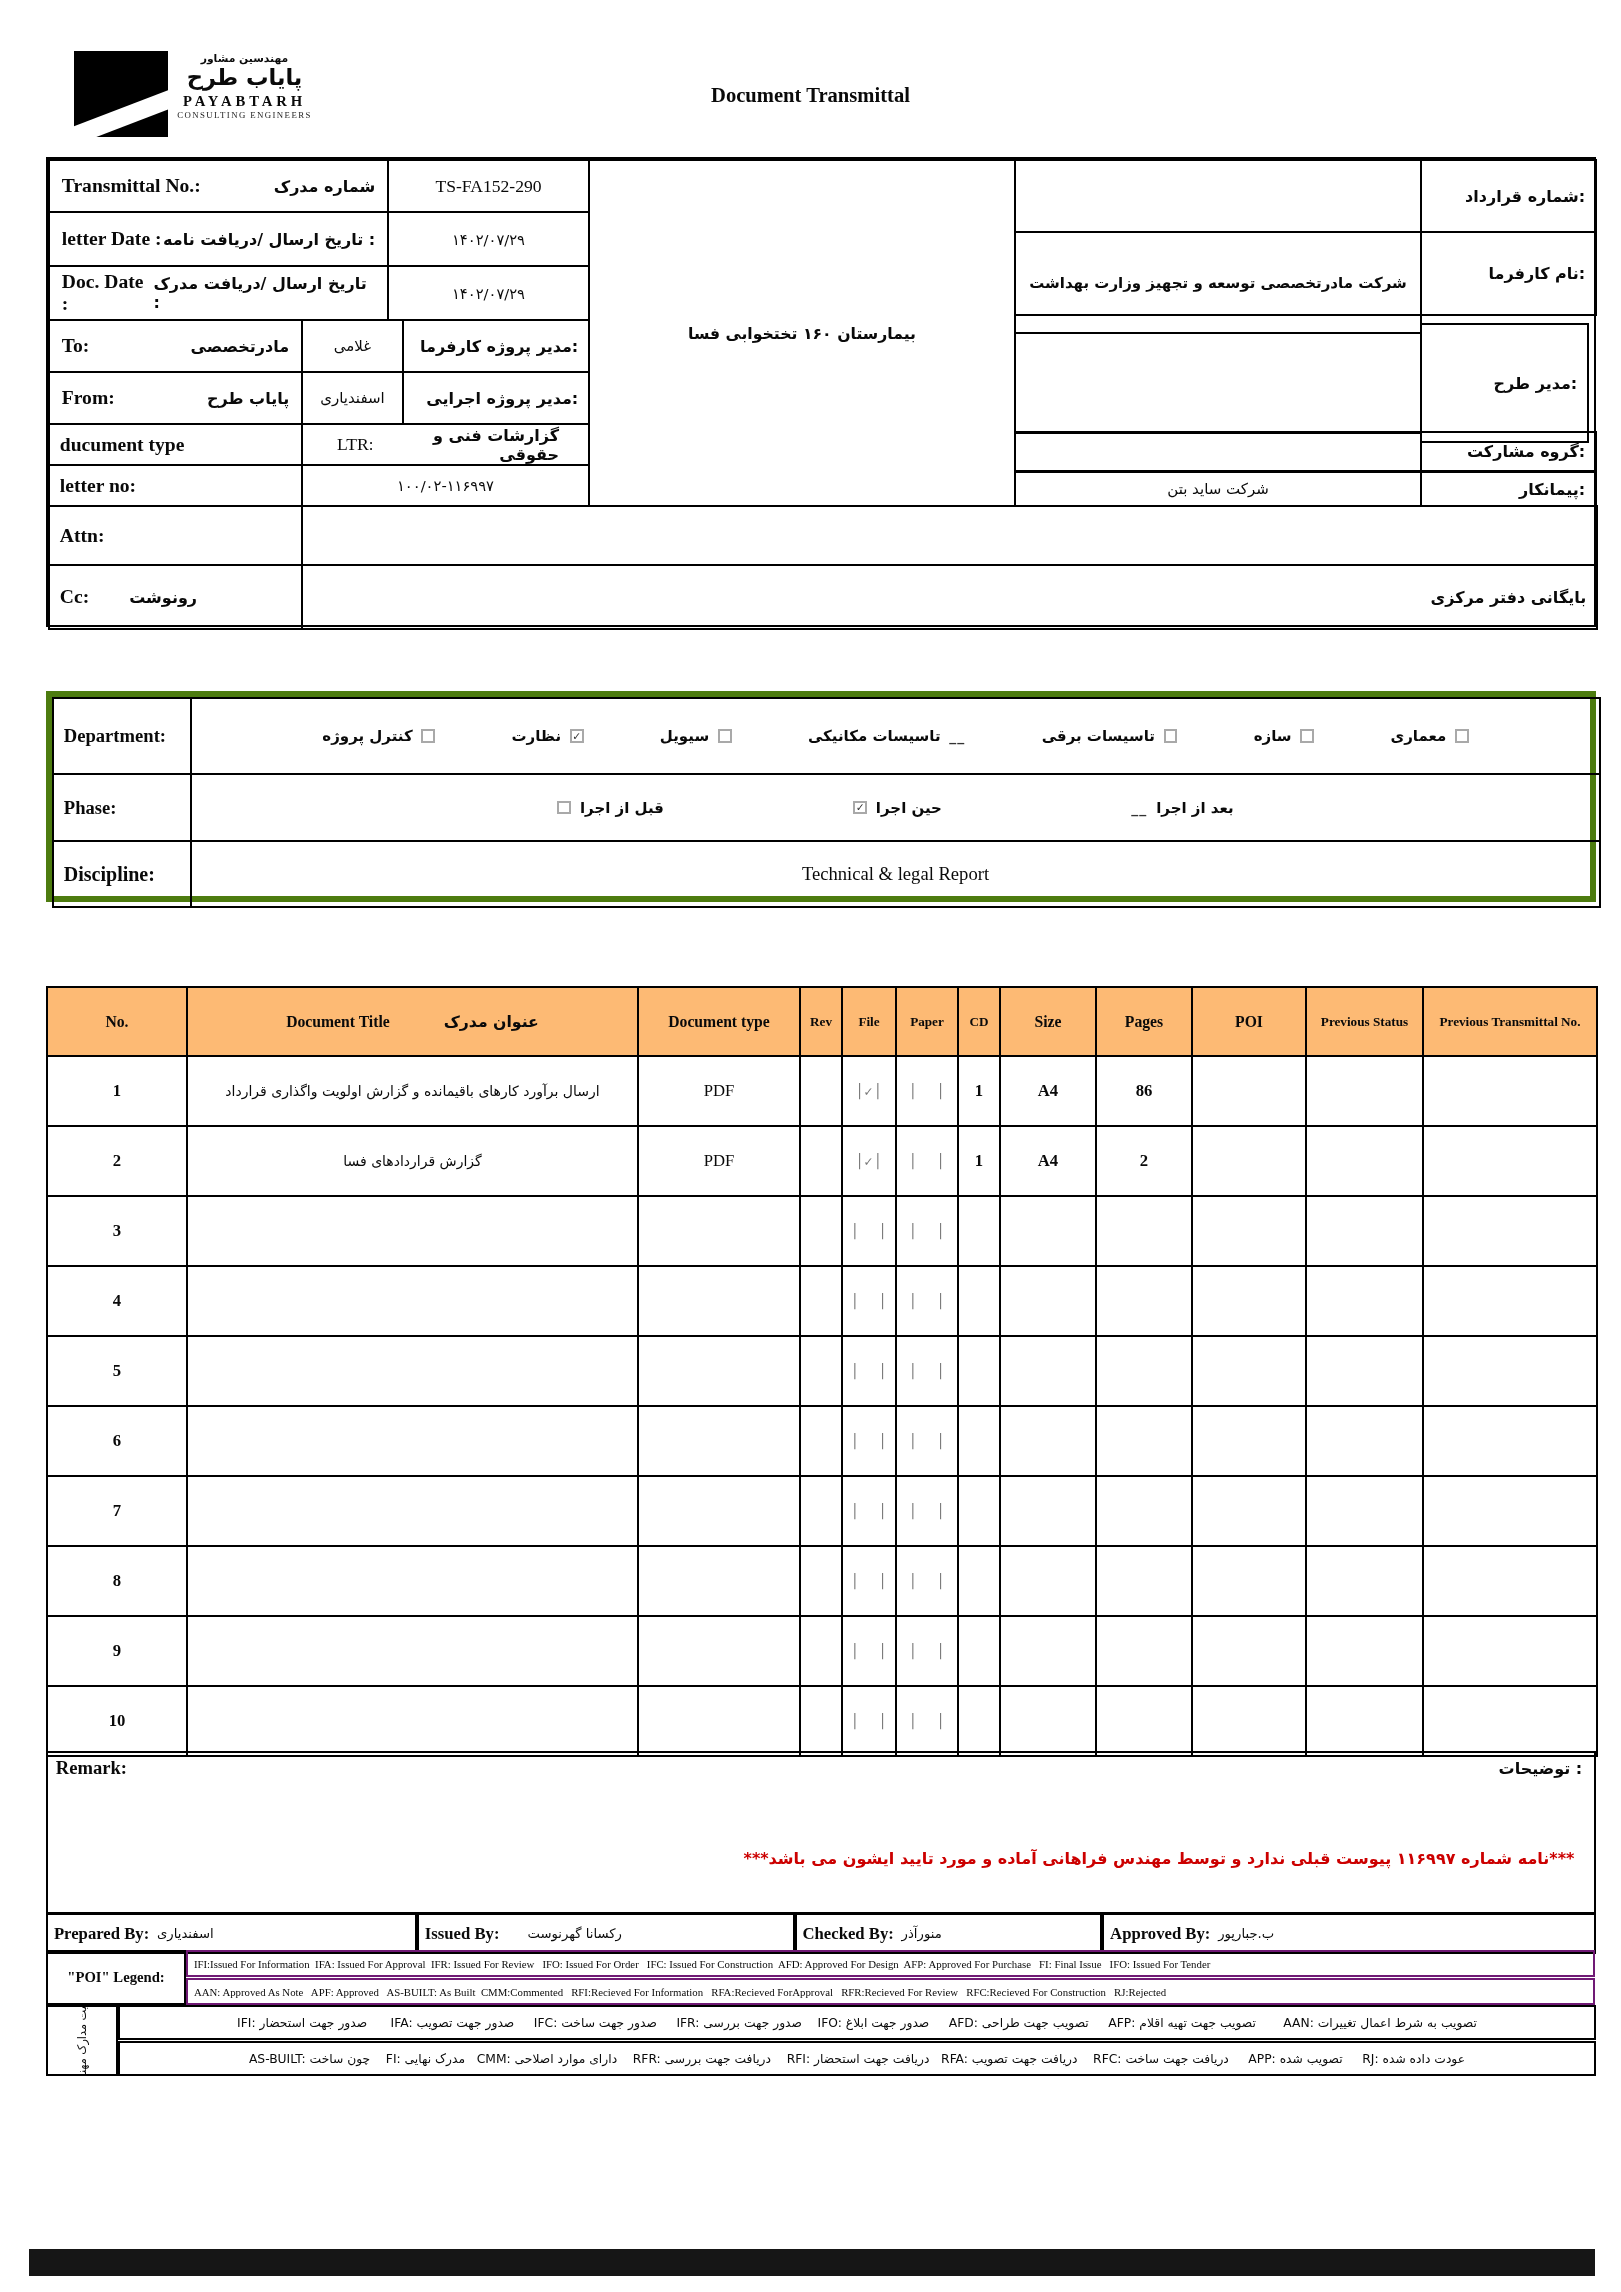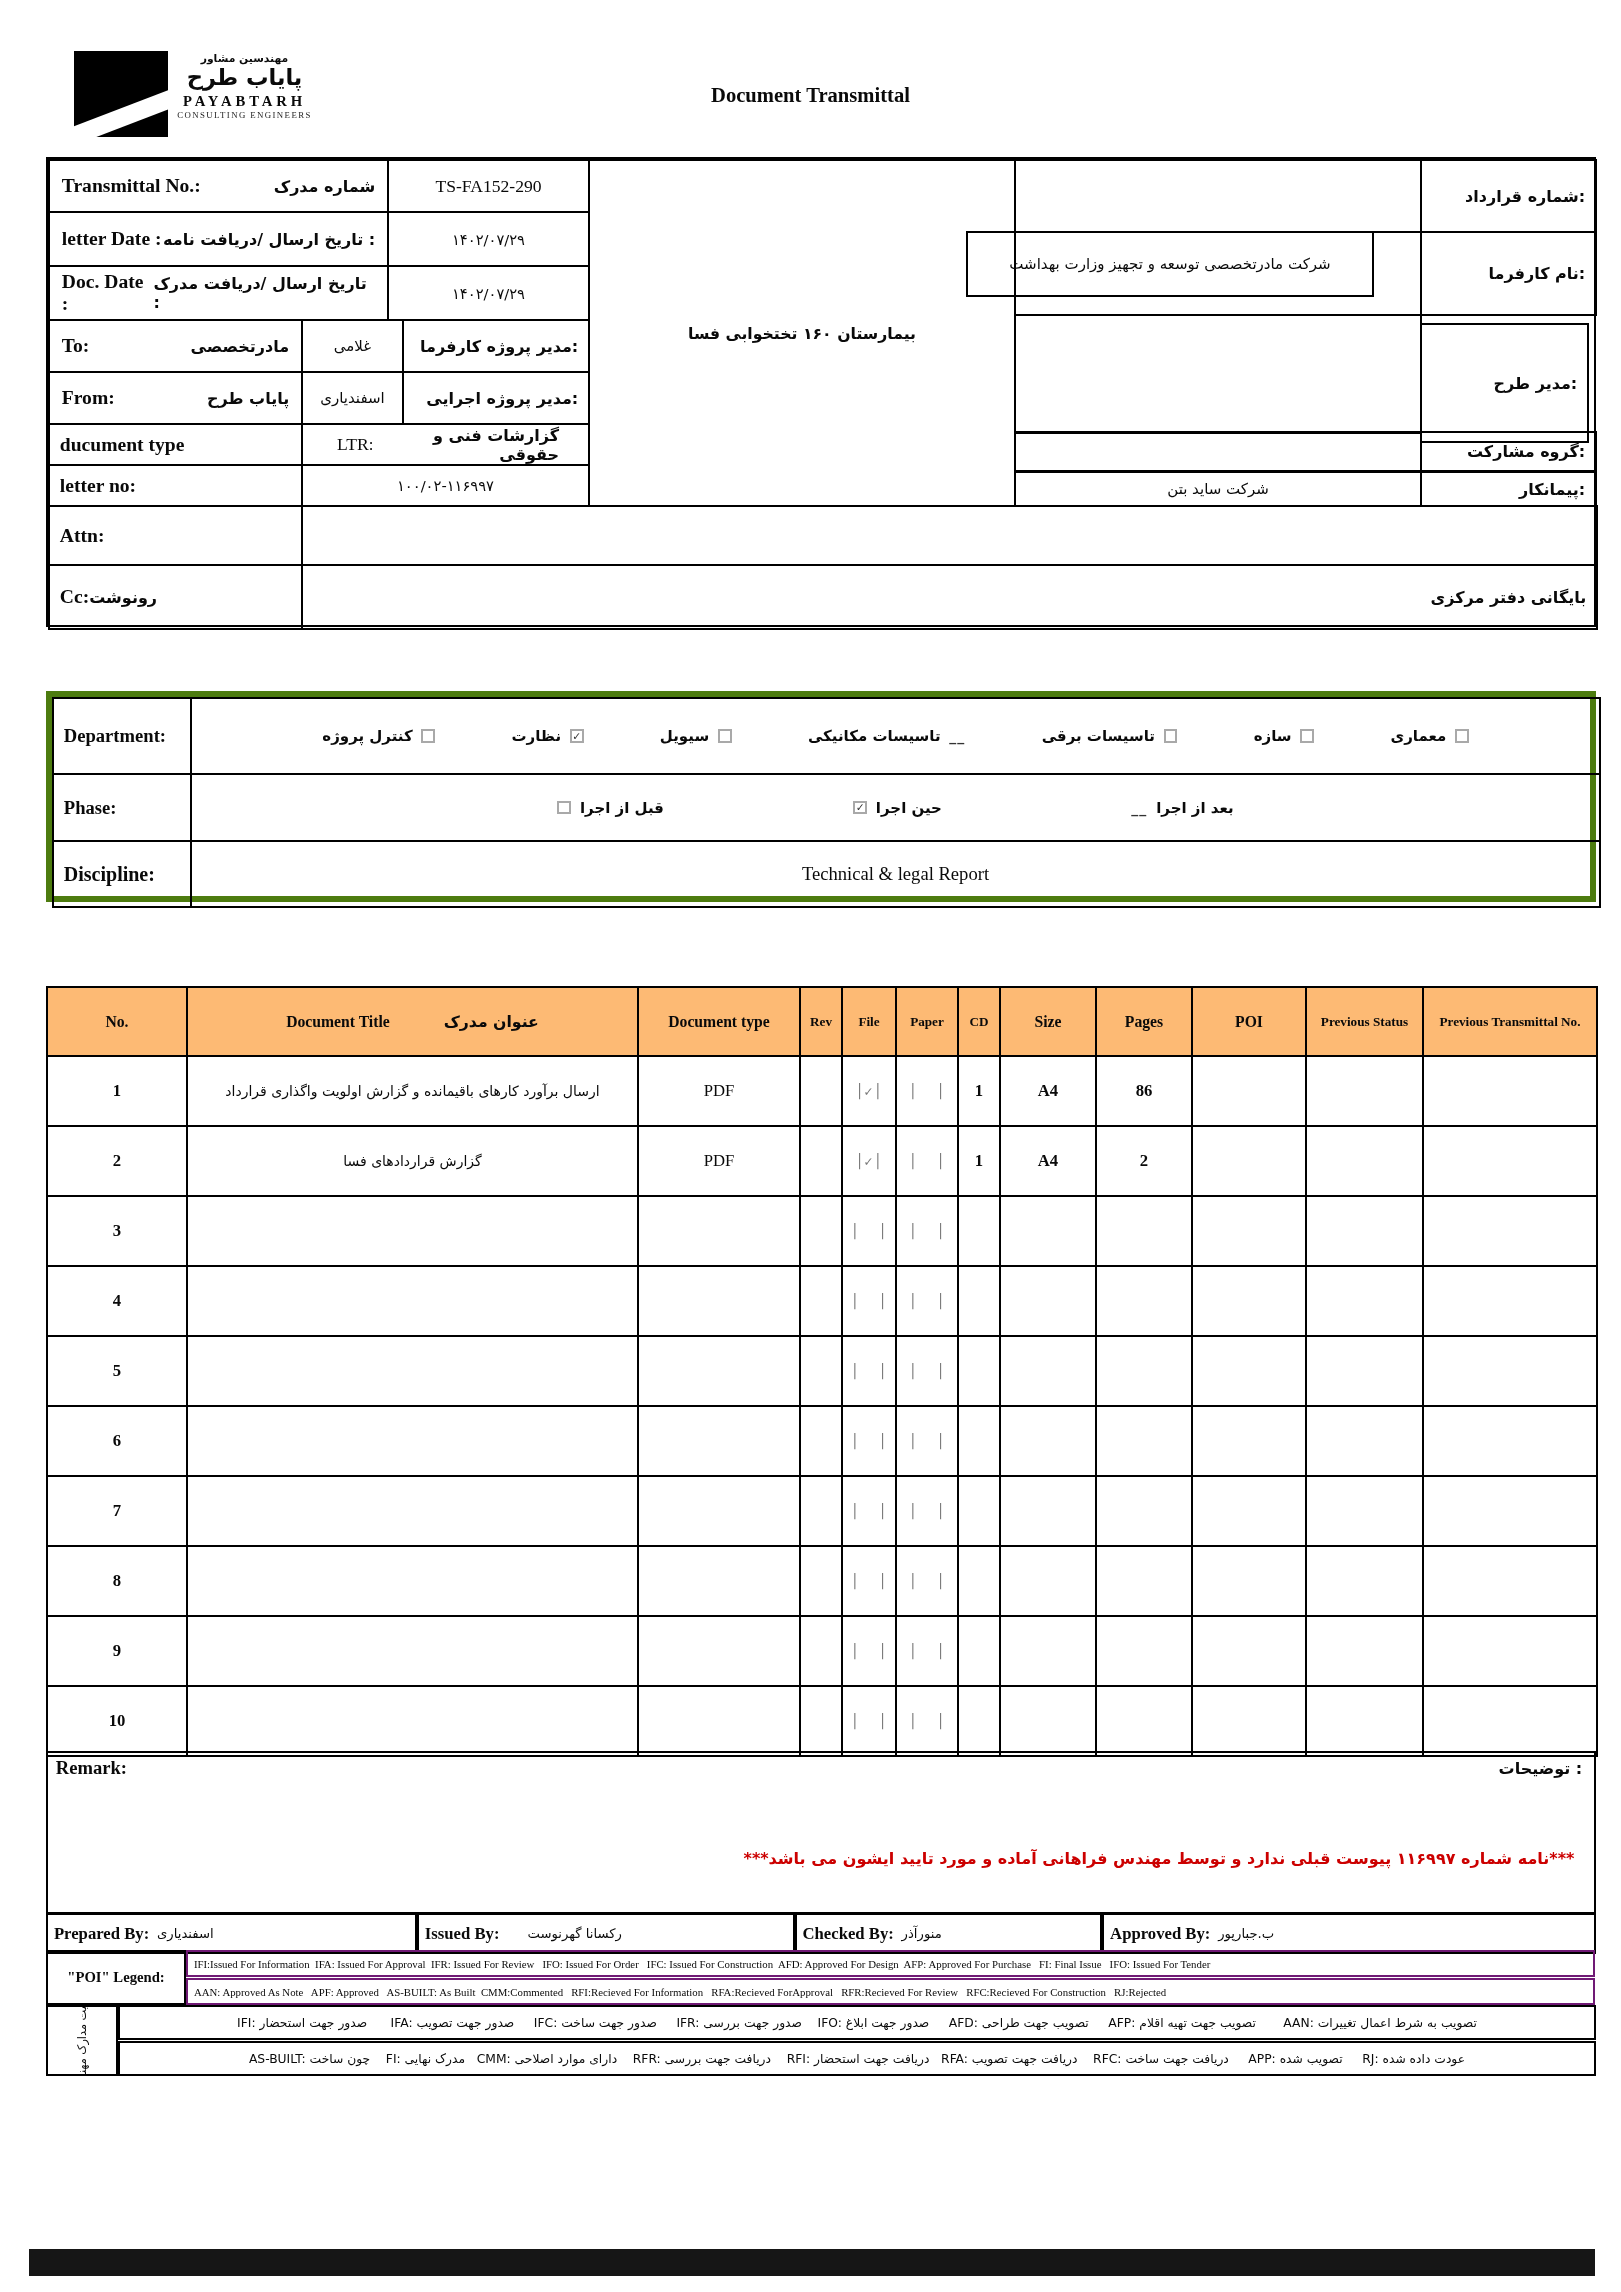--- a/index.html
+++ b/index.html
@@ -127,38 +127,38 @@
   </div>
   <div class="cell ctr fa" dir="ltr" style="left:253px;top:305px;width:289px;height:43px;font-size:14.7px;">۱۰۰/۰۲-۱۱۶۹۹۷</div>
 
   <div class="cell ctr" style="left:540px;top:0;width:428px;height:348px;">
     <span class="fa fa-lbl" style="font-size:15.7px;">بیمارستان ۱۶۰ تختخوابی فسا</span>
   </div>
 
   <div class="cell ctr" style="left:966px;top:0;width:408px;height:74px;"></div>
   <div class="cell rgt fa fa-lbl" style="left:1372px;top:0;width:177px;height:74px;">شماره قرارداد:</div>
 
-  <div class="cell ctr fa fa-val" style="left:918px;top:72px;width:408px;height:66px;">شرکت مادرتخصصی توسعه و تجهیز وزارت بهداشت</div>
+  <div class="cell ctr fa fa-val" style="left:966px;top:72px;width:408px;height:103px;font-weight:bold;">شرکت مادرتخصصی توسعه و تجهیز وزارت بهداشت</div>
   <div class="cell rgt fa fa-lbl" style="left:1372px;top:72px;width:177px;height:85px;">نام کارفرما:</div>
 
   <div class="cell ctr" style="left:966px;top:155px;width:408px;height:120px;"></div>
   <div class="cell rgt fa fa-lbl" style="left:1372px;top:164px;width:169px;height:120px;">مدیر طرح:</div>
 
   <div class="cell ctr" style="left:966px;top:272px;width:408px;height:41px;"></div>
   <div class="cell rgt fa fa-lbl" style="left:1372px;top:272px;width:177px;height:41px;">گروه مشارکت:</div>
 
   <div class="cell ctr fa fa-val" style="left:966px;top:312px;width:408px;height:36px;">شرکت ساید بتن</div>
   <div class="cell rgt fa fa-lbl" style="left:1372px;top:312px;width:177px;height:36px;">پیمانکار:</div>
 
   <div class="cell lft" style="left:0;top:346px;width:255px;height:61px;">
     <span class="en-lbl">Attn:</span>
   </div>
   <div class="cell" style="left:253px;top:346px;width:1297px;height:61px;"></div>
 
-  <div class="cell lft" style="left:0;top:405px;width:255px;height:66px;">
+  <div class="cell lft" style="left:0;top:405px;width:255px;height:66px;gap:40px;">
     <span class="en-lbl">Cc:</span>
     <span class="fa fa-lbl">رونوشت</span>
   </div>
   <div class="cell rgt" style="left:253px;top:405px;width:1297px;height:66px;">
     <span class="fa fa-lbl">بایگانی دفتر مرکزی</span>
   </div>
 </div>
 
 <div class="abs" style="left:46px;top:691px;width:1550px;height:211px;border:6px solid #4d7c0f;">
   <div class="cell lft" style="left:0;top:0;width:140px;height:78px;">

